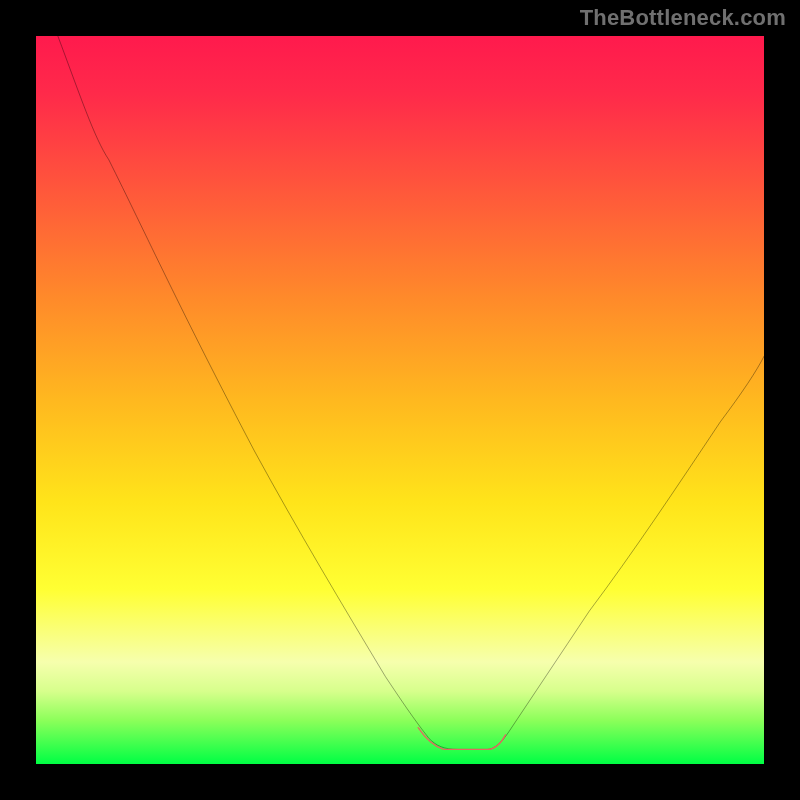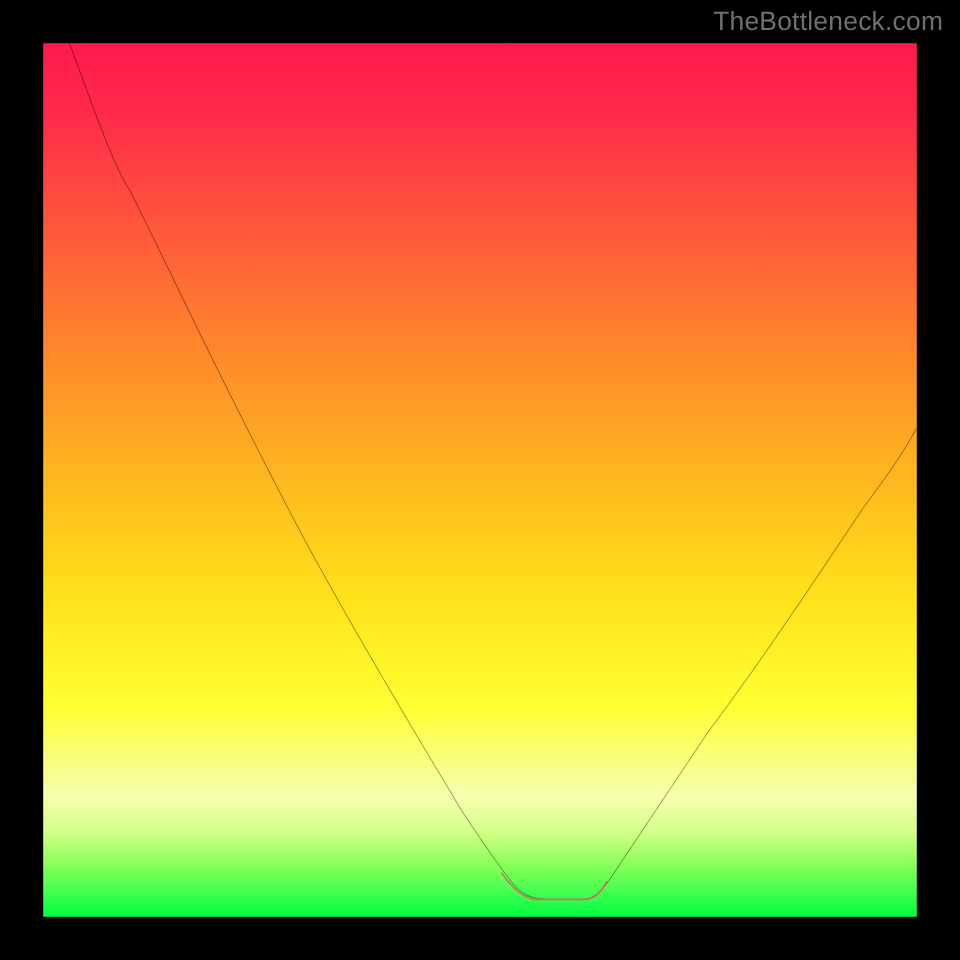--- a/index.html
+++ b/index.html
@@ -45,21 +45,21 @@
     top: 0;
     width: 728px;
     height: 728px;
   }
   .watermark {
     position: absolute;
     top: 5px;
     right: 14px;
     color: #707070;
     font-size: 22px;
-    font-weight: 400;
+    font-weight: 700;
     letter-spacing: 0.2px;
     user-select: none;
   }
 </style>
 </head>
 <body>
 
 <div class="frame">
 
   <div class="plot-area">

